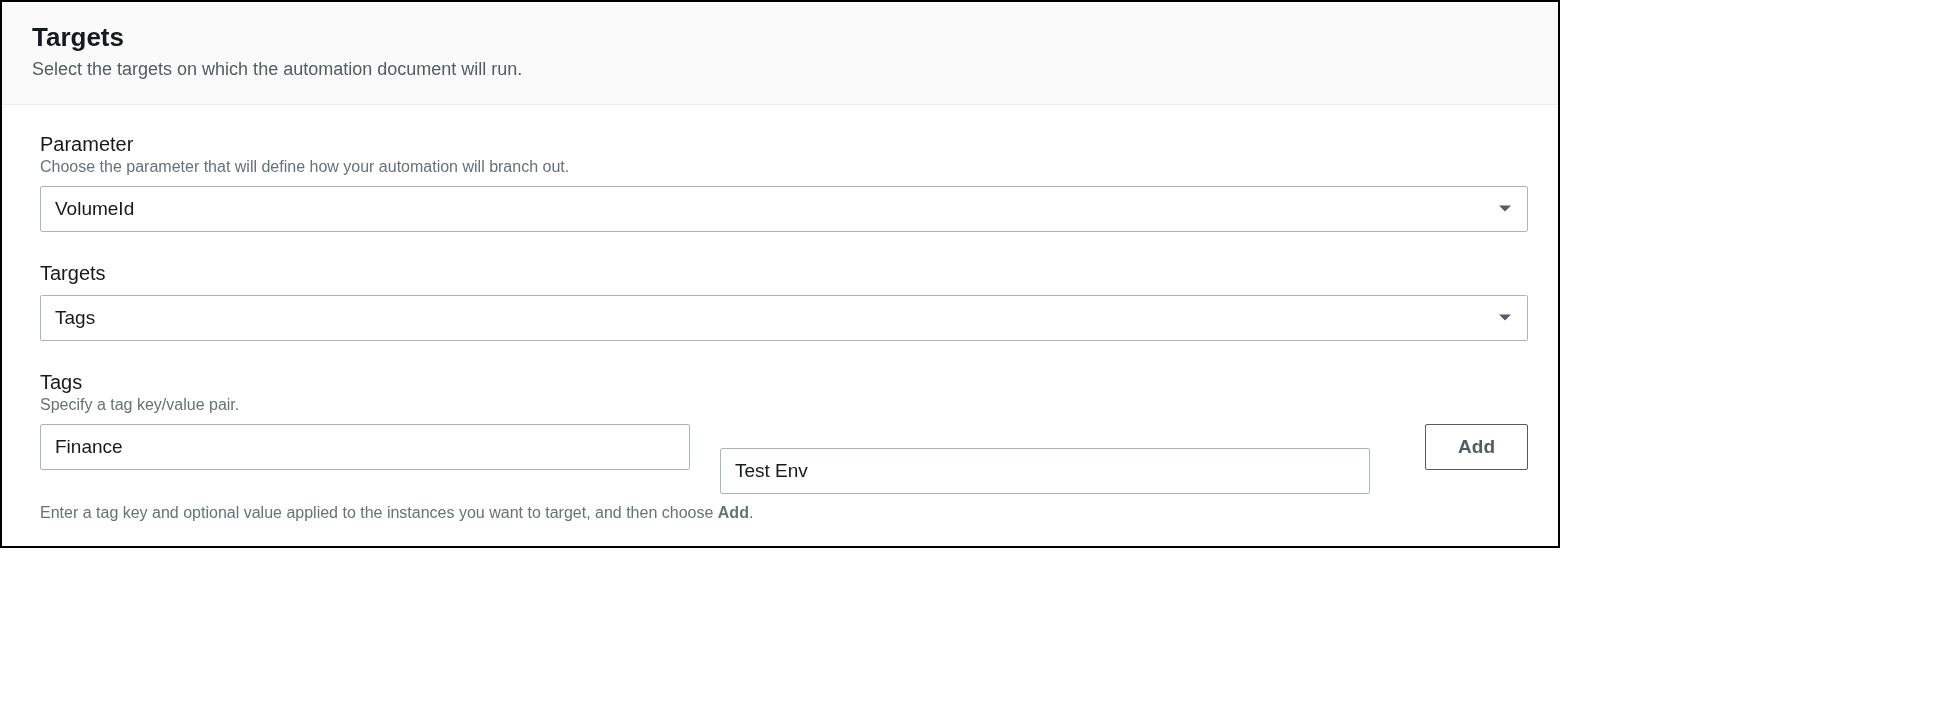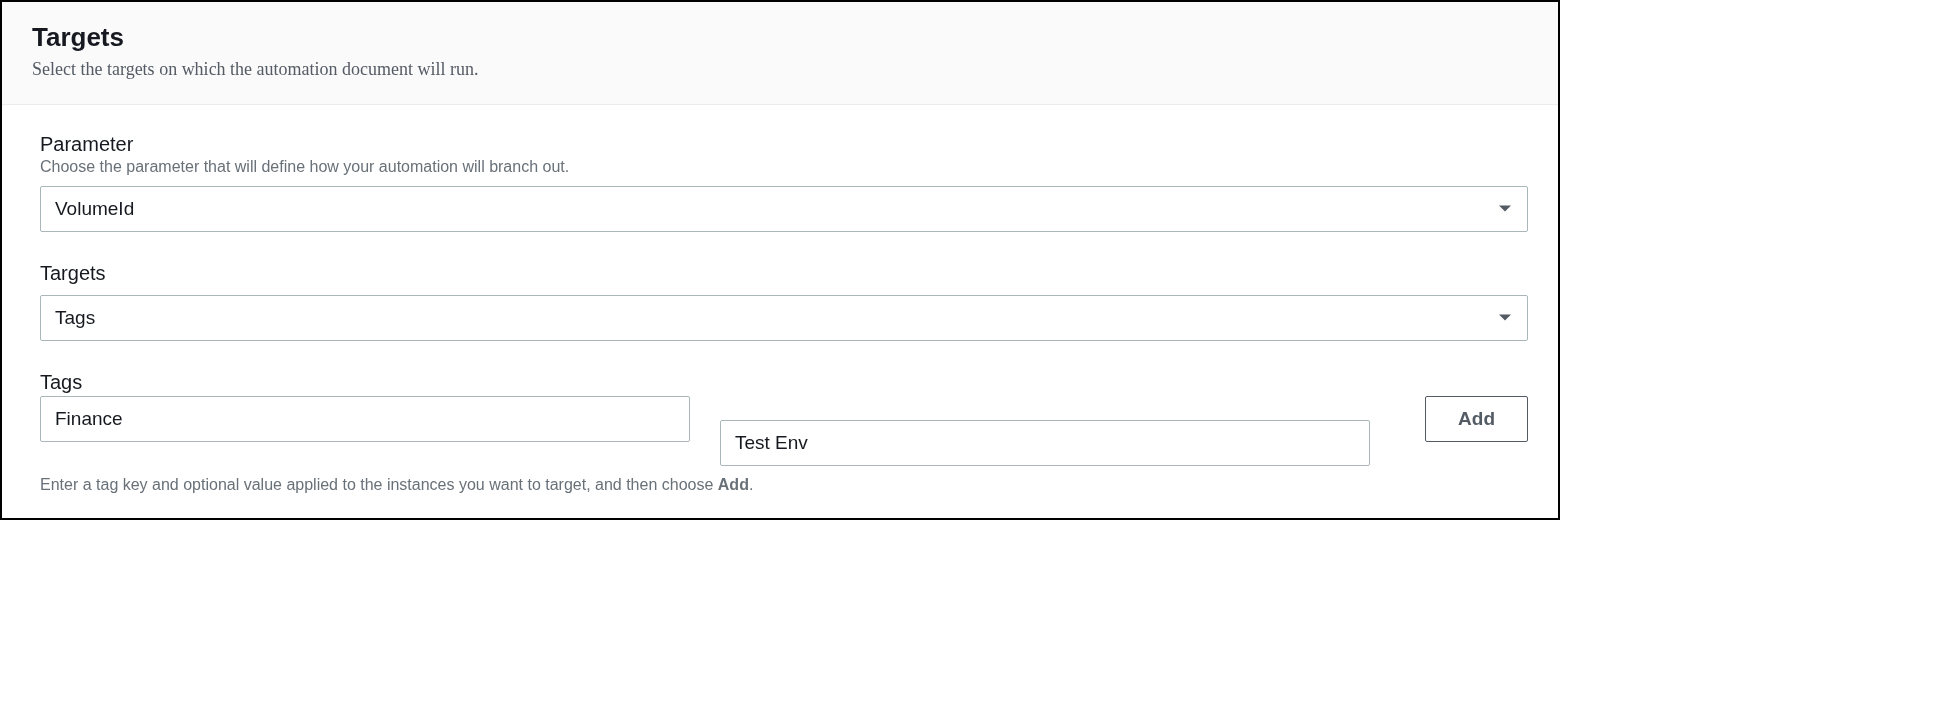--- a/index.html
+++ b/index.html
@@ -26,21 +26,20 @@
     .panel-title {
       font-size: 26px;
       font-weight: 700;
       color: #16191f;
       margin-bottom: 6px;
     }
     .panel-subtitle {
       font-size: 18px;
       color: #545b64;
       font-weight: 400;
-      font-family: Liberation Serif, serif;
     }
     .panel-body {
       padding: 28px 30px 24px 38px;
       background: #ffffff;
     }
     .field-group {
       margin-bottom: 30px;
     }
     .field-group:last-child {
       margin-bottom: 0;
@@ -164,20 +163,21 @@
         <span class="select-caret">
           <svg width="14" height="9" viewBox="0 0 14 9">
               <path d="M1 1 L7 7 L13 1 Z" fill="#545b64"></path>
             </svg>
         </span>
       </div>
     </div>
 
     <div class="field-group">
       <label class="field-label">Tags</label>
+      <div class="field-description">Specify a tag key/value pair.</div>
       <div class="tags-row">
         <input type="text" class="text-input" value="Finance" style="">
         <input type="text" class="text-input text-input-value" value="Test Env" style="">
         <button class="add-button">Add</button>
       </div>
       <div class="helper-text">
         <span>Enter a tag key and optional value applied to the instances you want to target, and then choose </span><span class="bold-word">Add</span><span>.</span>
       </div>
     </div>
 

